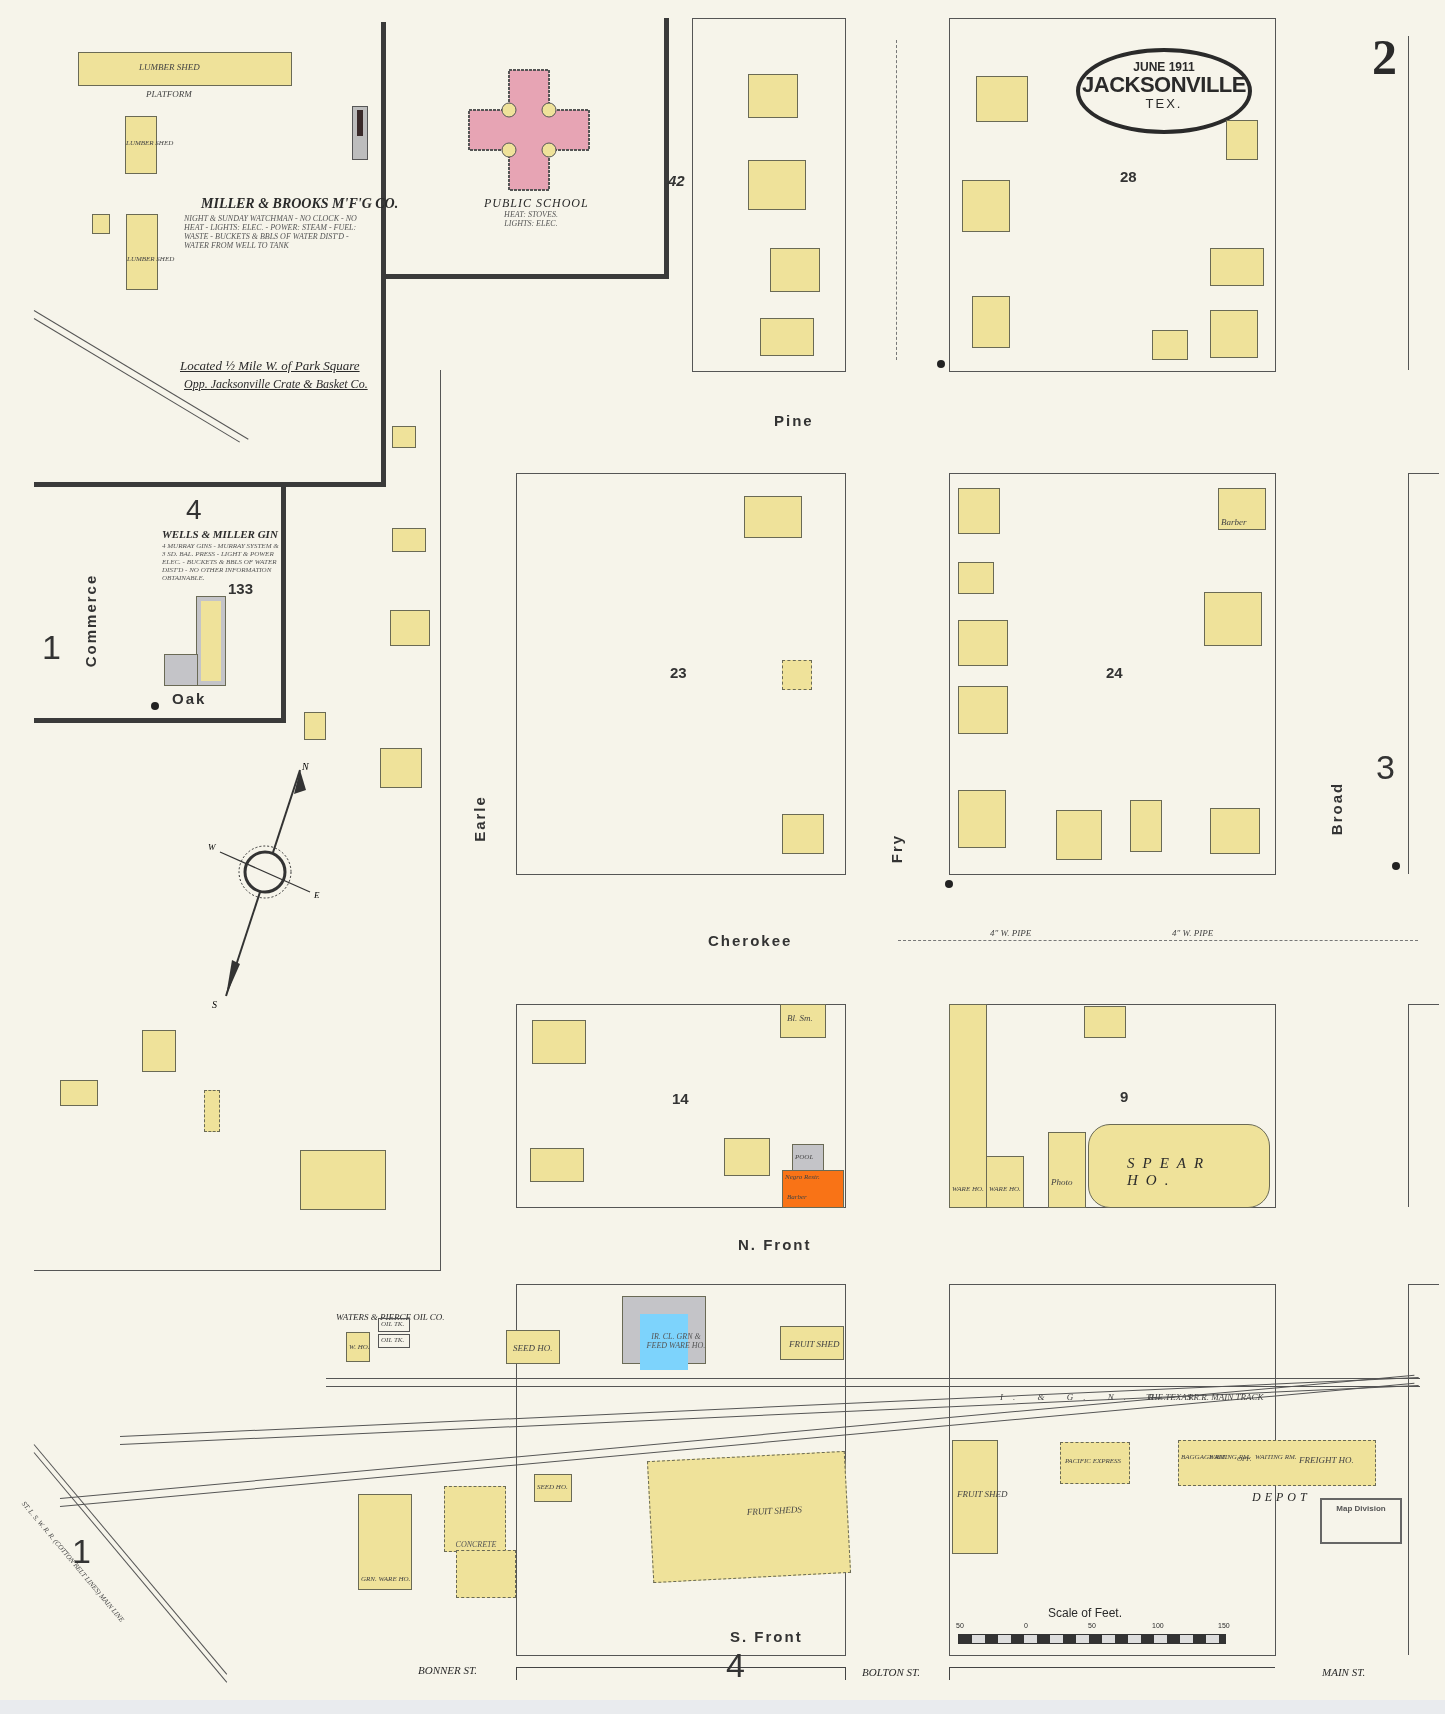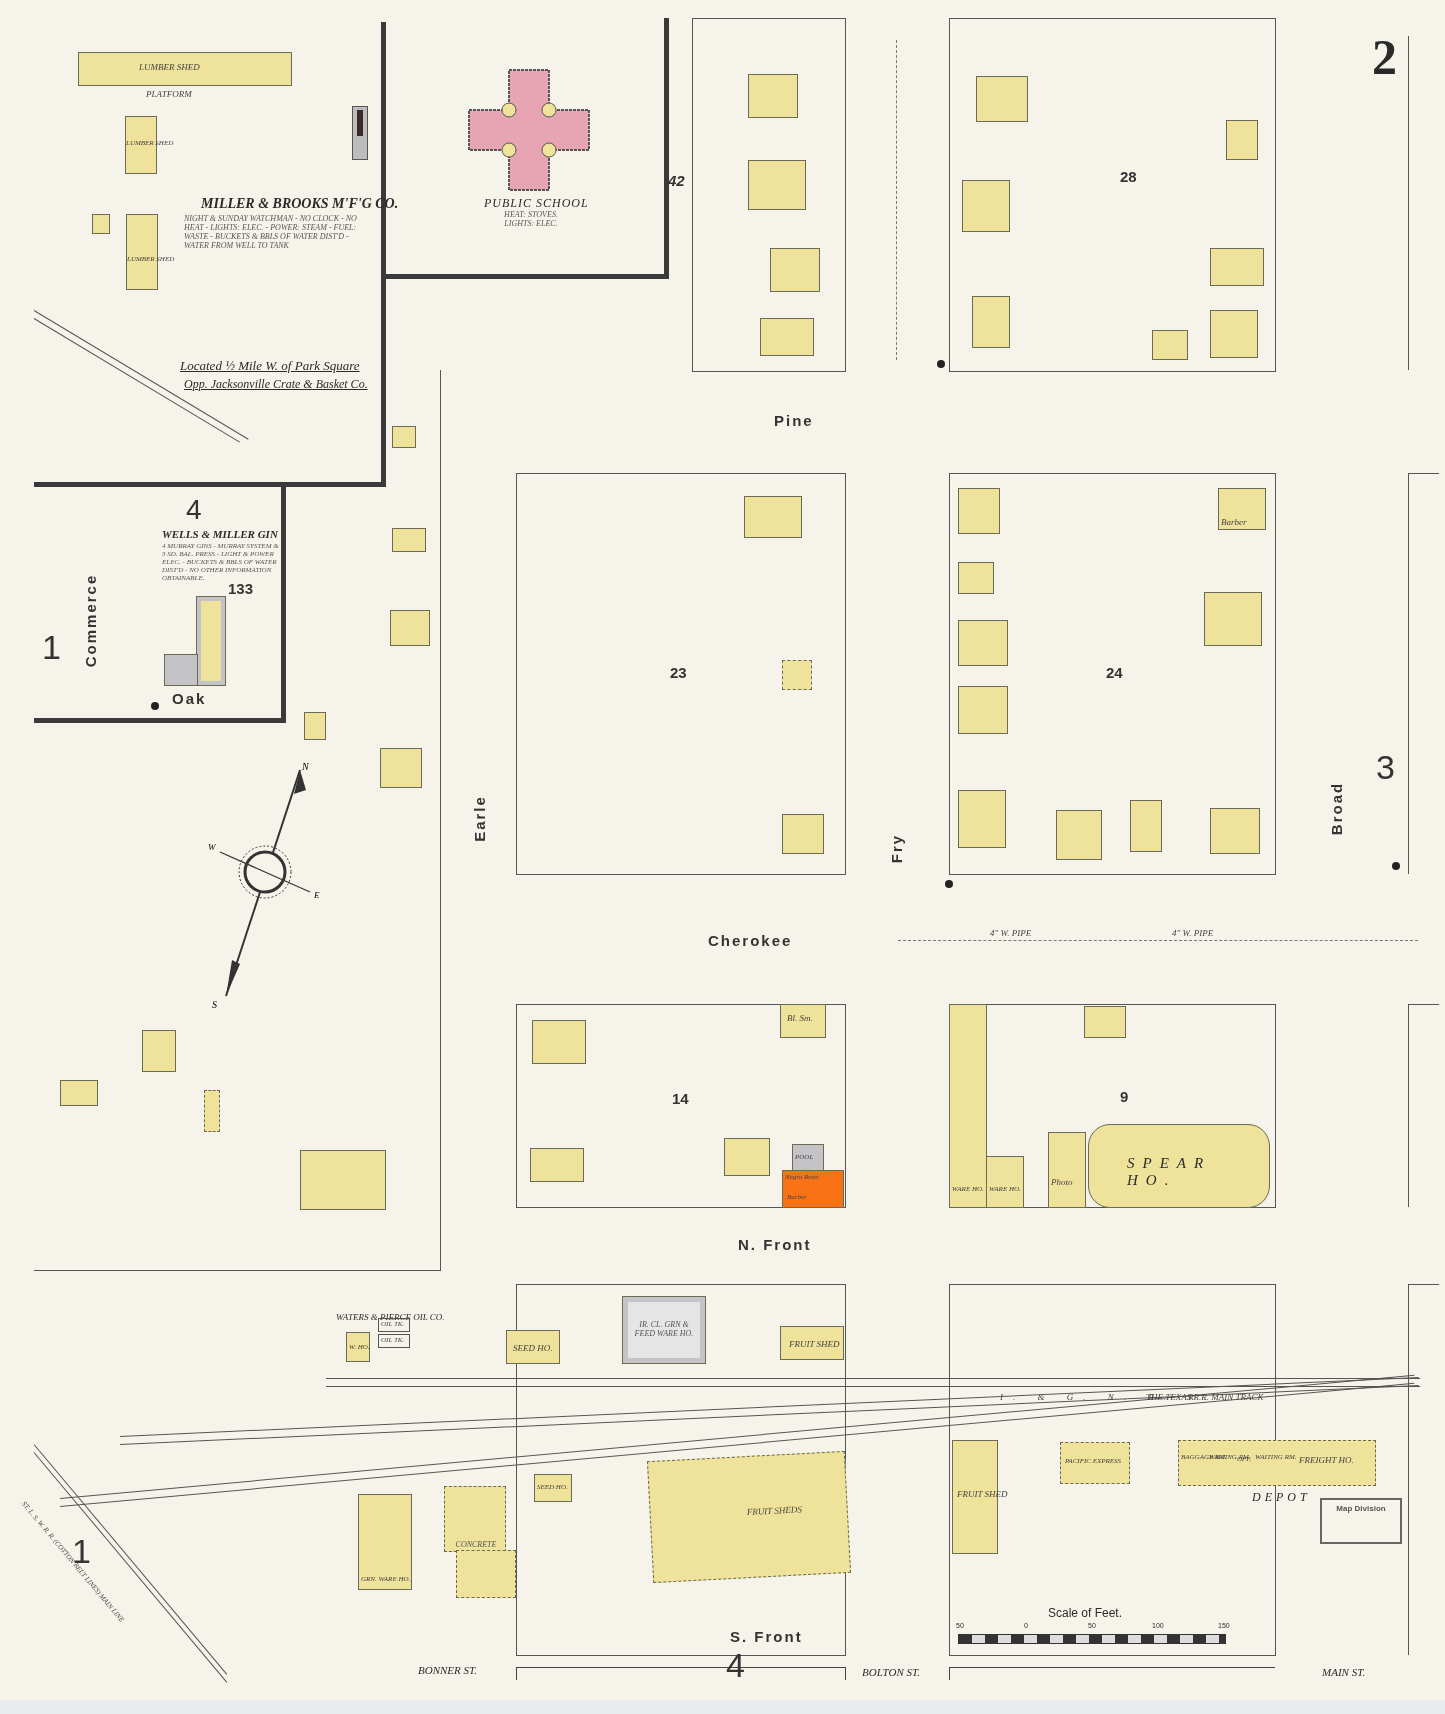--- a/index.html
+++ b/index.html
@@ -18,20 +18,25 @@
   .big{position:absolute;font-family:"Liberation Sans",sans-serif;font-size:34px;color:#333;}
   .thick{position:absolute;background:#3a3a3a;}
   .rail{position:absolute;height:0;border-top:1.3px solid #555;transform-origin:left center;}
   .note{position:absolute;font-family:"Liberation Serif",serif;font-style:italic;font-size:8px;color:#555;line-height:9px;text-transform:uppercase;}
 </style>
 </head>
 <body>
 
 <div id="sheet">
 
+  <div class="abs" style="left:1076px;top:48px;width:168px;height:78px;border:4px solid #2a2a2a;border-radius:50%;text-align:center;">
+    <div style="font-size:12px;margin-top:8px;text-transform:uppercase;font-weight:bold;">June 1911</div>
+    <div style="font-size:22px;font-weight:bold;text-transform:uppercase;letter-spacing:-0.5px;line-height:22px;">Jacksonville</div>
+    <div style="font-size:13px;text-transform:uppercase;letter-spacing:2px;">Tex.</div>
+  </div>
   <div class="abs" style="left:1372px;top:28px;font-family:'Liberation Serif',serif;font-weight:bold;font-size:50px;">2</div>
 
   <div class="thick" style="left:381px;top:22px;width:5px;height:460px;"></div>
   <div class="thick" style="left:664px;top:18px;width:5px;height:258px;"></div>
   <div class="thick" style="left:381px;top:274px;width:288px;height:5px;"></div>
   <div class="thick" style="left:34px;top:482px;width:352px;height:5px;"></div>
   <div class="thick" style="left:281px;top:482px;width:5px;height:240px;"></div>
   <div class="thick" style="left:34px;top:718px;width:252px;height:5px;"></div>
 
   <div class="bld" style="left:78px;top:52px;width:212px;height:32px;">
@@ -206,21 +211,21 @@
   <div class="abs" style="left:378px;top:1318px;width:30px;height:12px;border:1px solid #555;">
       <span class="lbl" style="left:2px;top:1px;font-size:7px;">Oil Tk.</span>
     </div>
   <div class="abs" style="left:378px;top:1334px;width:30px;height:12px;border:1px solid #555;">
       <span class="lbl" style="left:2px;top:1px;font-size:7px;">Oil Tk.</span>
     </div>
   <div class="bld" style="left:506px;top:1330px;width:52px;height:32px;">
       <span class="lbl" style="left:6px;top:12px;">Seed Ho.</span>
     </div>
   <div class="bld gray" style="left:622px;top:1296px;width:82px;height:66px;">
-      <div style="margin:5px;height:56px;background:#e5e5e5;position:relative;">
+      <div style="margin:17px;height:56px;background:#7dd3fc;position:relative;">
         <span class="note" style="left:6px;top:18px;width:60px;text-align:center;">Ir. Cl. Grn &amp; Feed Ware Ho.</span>
       </div>
     </div>
   <div class="bld" style="left:780px;top:1326px;width:62px;height:32px;">
       <span class="lbl" style="left:8px;top:12px;">Fruit Shed</span>
     </div>
   <div class="bld d" style="left:650px;top:1456px;width:196px;height:120px;transform:rotate(-3deg);">
       <span class="lbl" style="left:96px;top:50px;">Fruit Sheds</span>
     </div>
   <div class="bld d" style="left:444px;top:1486px;width:60px;height:64px;">

